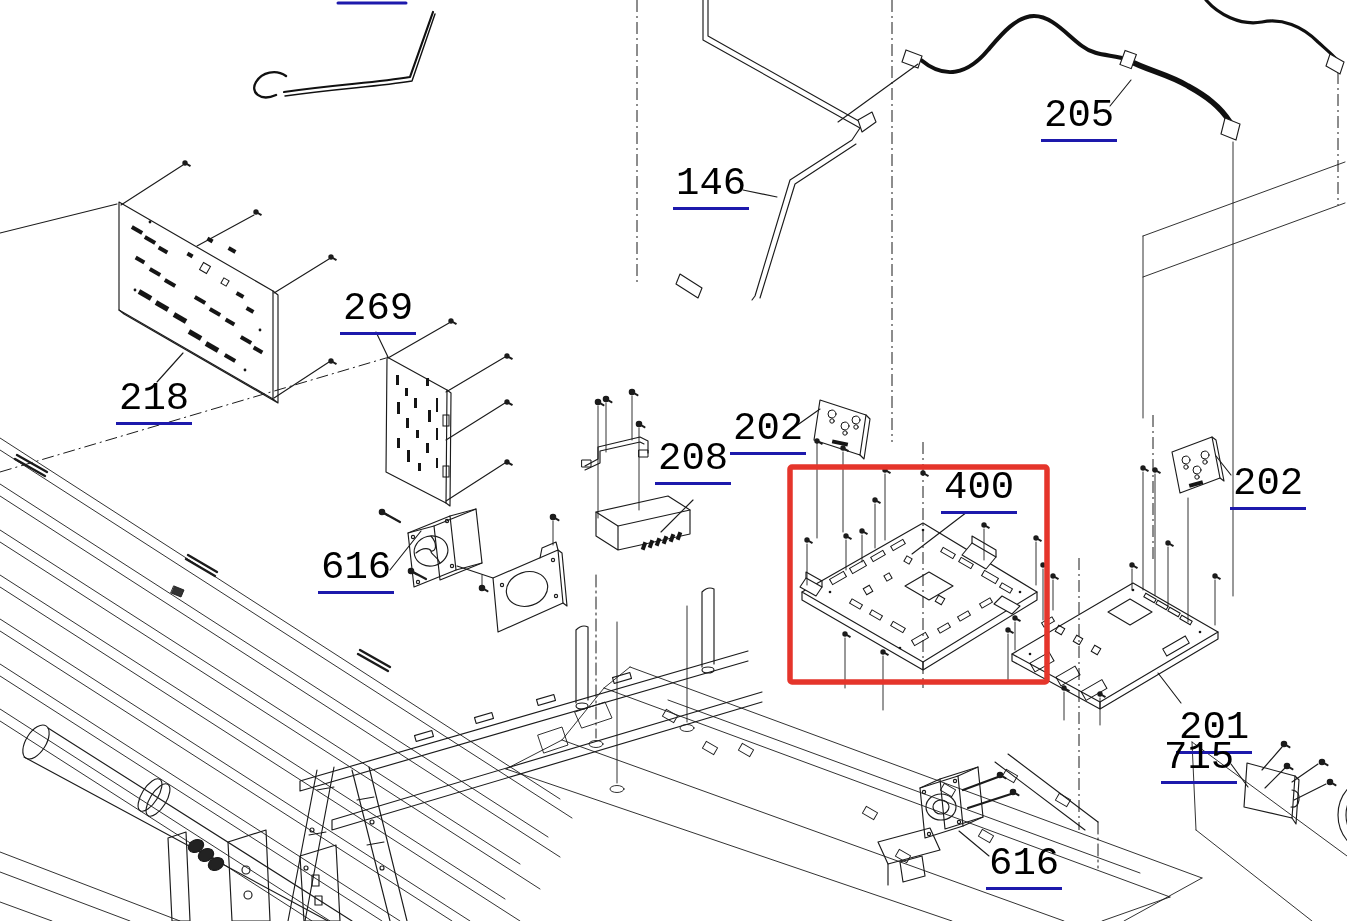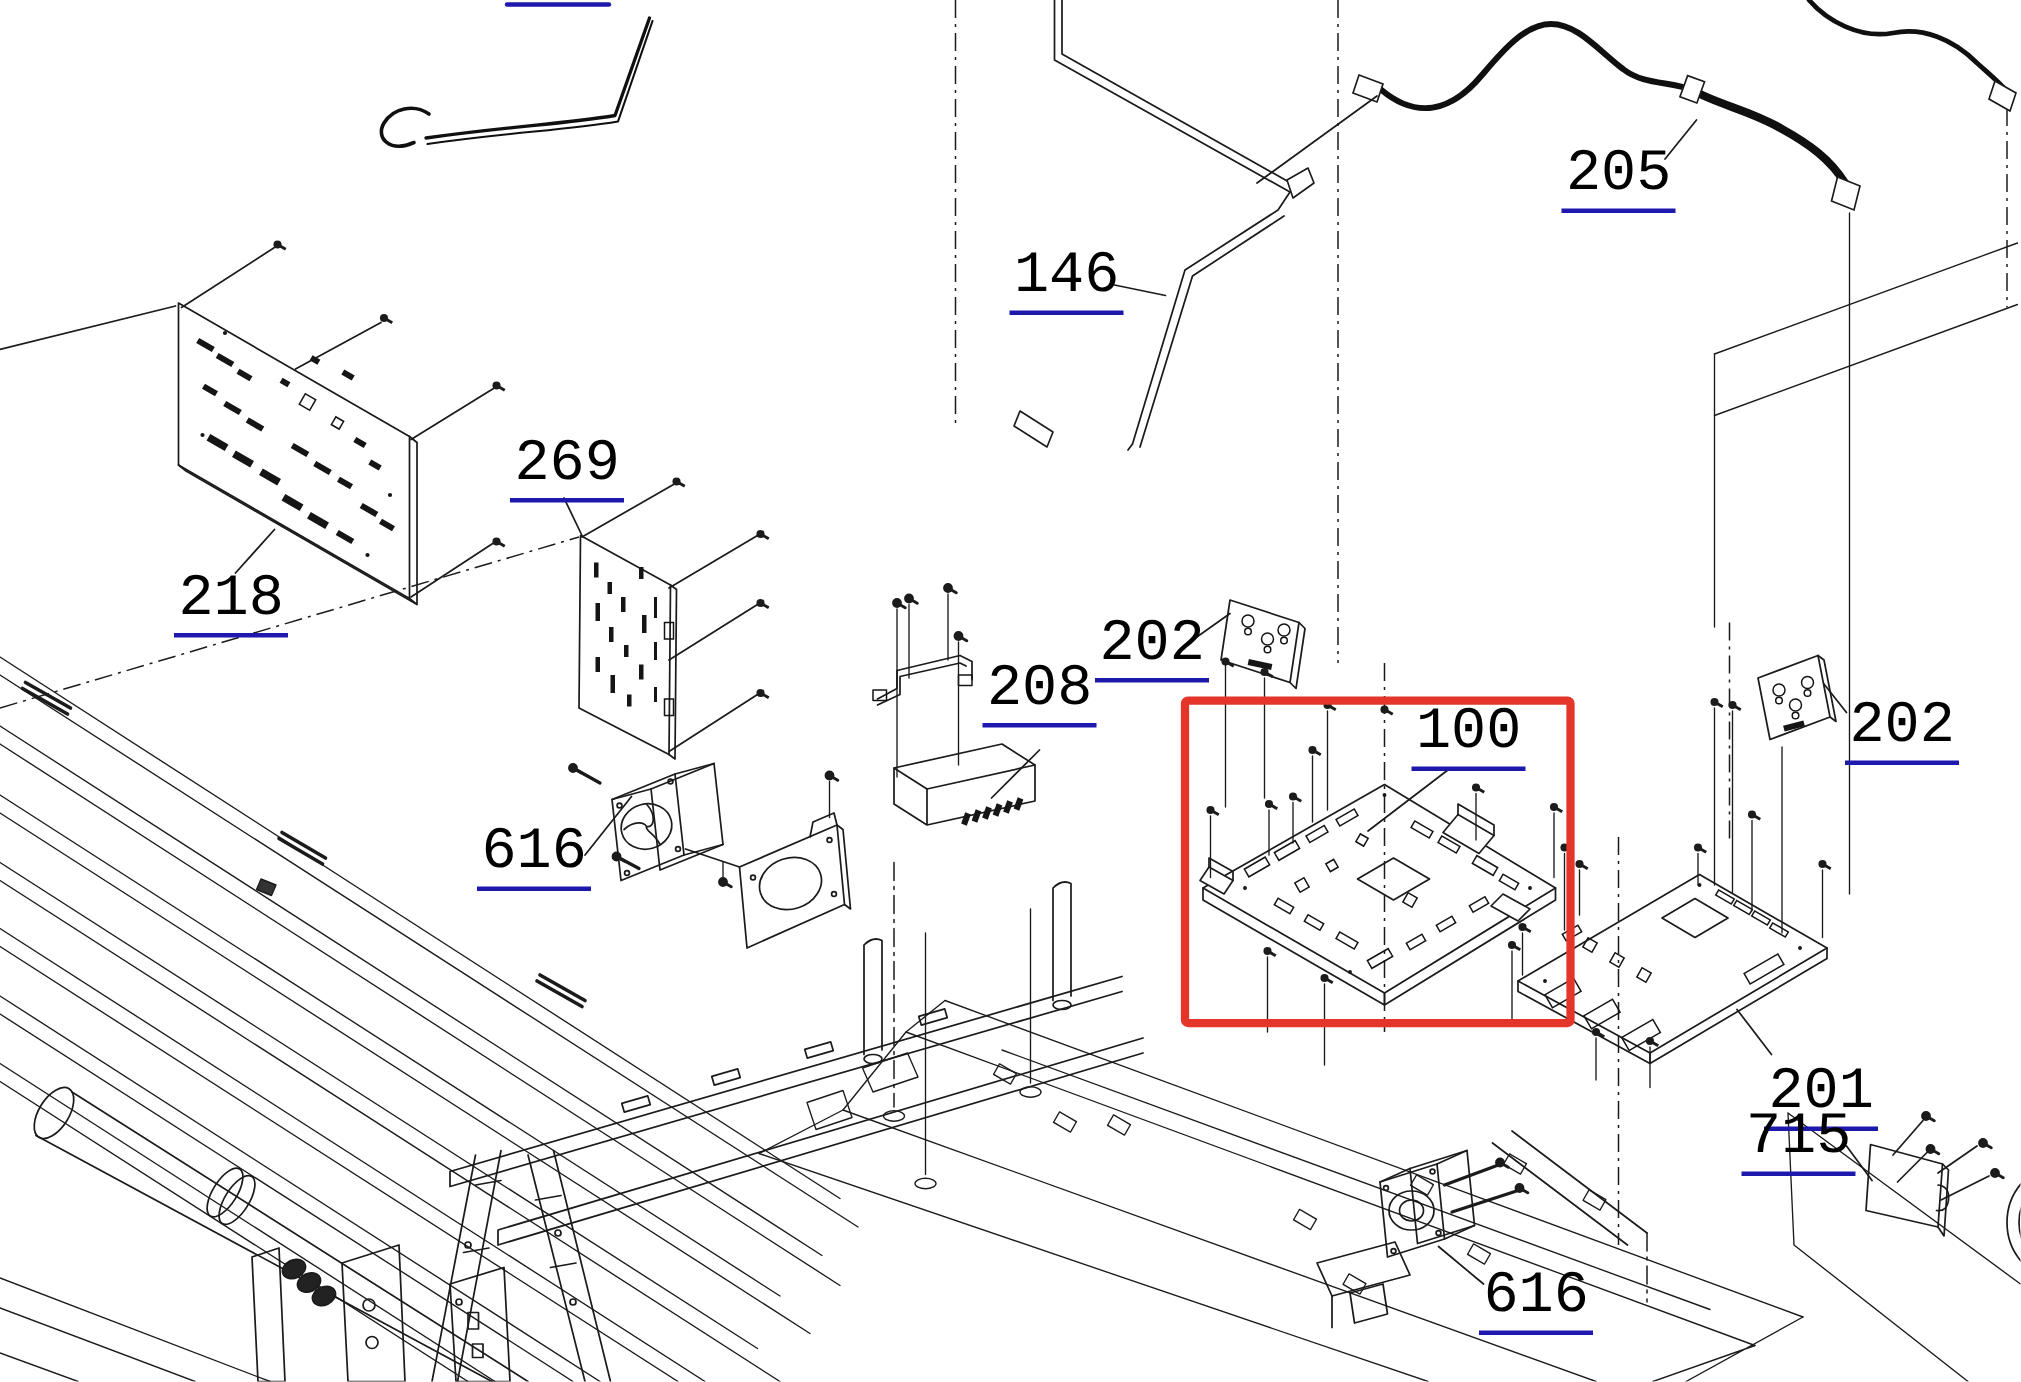--- a/index.html
+++ b/index.html
@@ -440,18 +440,18 @@
 <rect x="790" y="467" width="257" height="215" fill="none" stroke-width="5.5" rx="2" stroke="#e5352b"></rect>
 </svg>
 
 <div class="lbl" style="left:116px;top:380px">218</div>
 <div class="lbl" style="left:340px;top:290px">269</div>
 <div class="lbl" style="left:673px;top:165px">146</div>
 <div class="lbl" style="left:1041px;top:97px">205</div>
 <div class="lbl" style="left:730px;top:410px">202</div>
 <div class="lbl" style="left:655px;top:440px">208</div>
 <div class="lbl" style="left:318px;top:549px">616</div>
-<div class="lbl" style="left:941px;top:469px">100</div>
+<div class="lbl" style="left:941px;top:469px">400</div>
 <div class="lbl" style="left:1230px;top:465px">202</div>
 <div class="lbl" style="left:1176px;top:709px">201</div>
 <div class="lbl" style="left:1161px;top:739px">715</div>
 <div class="lbl" style="left:986px;top:845px">616</div>
 </div>
 
 </body></html>

